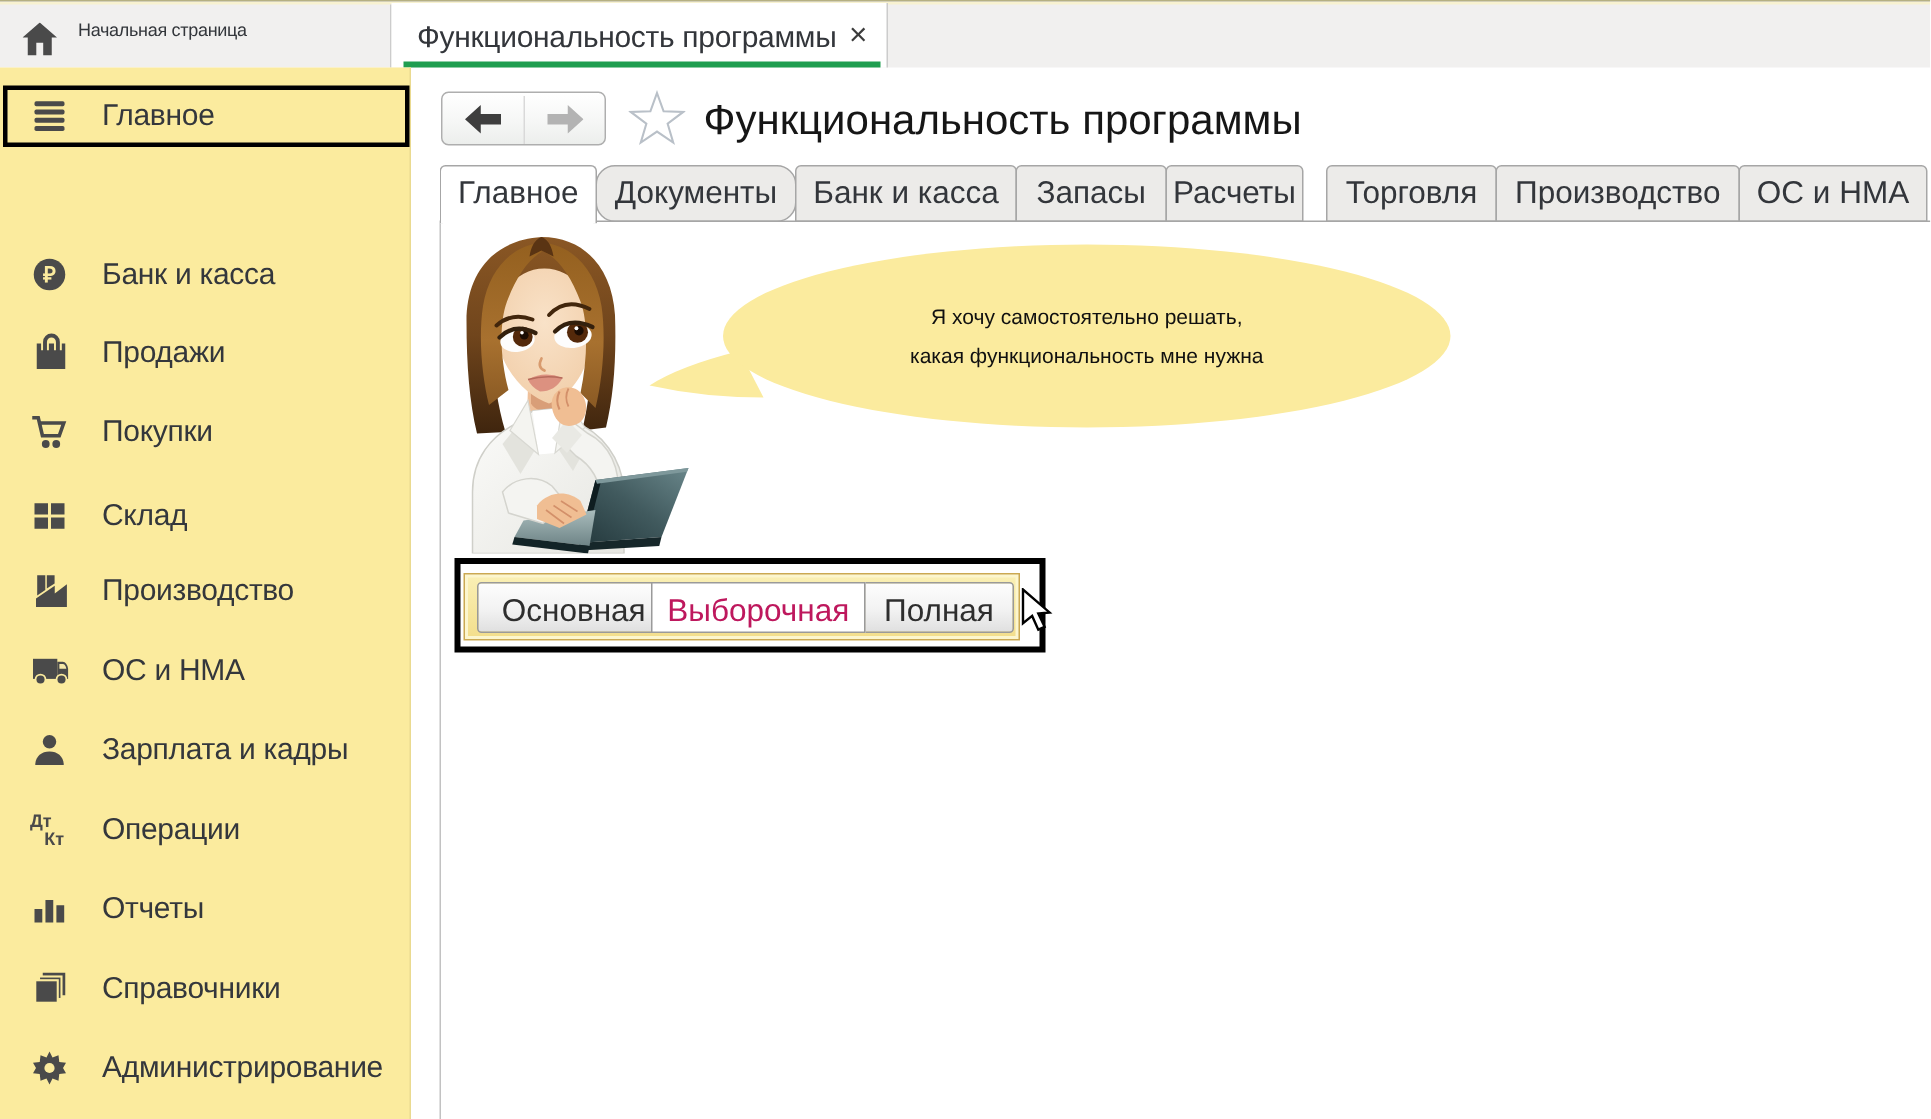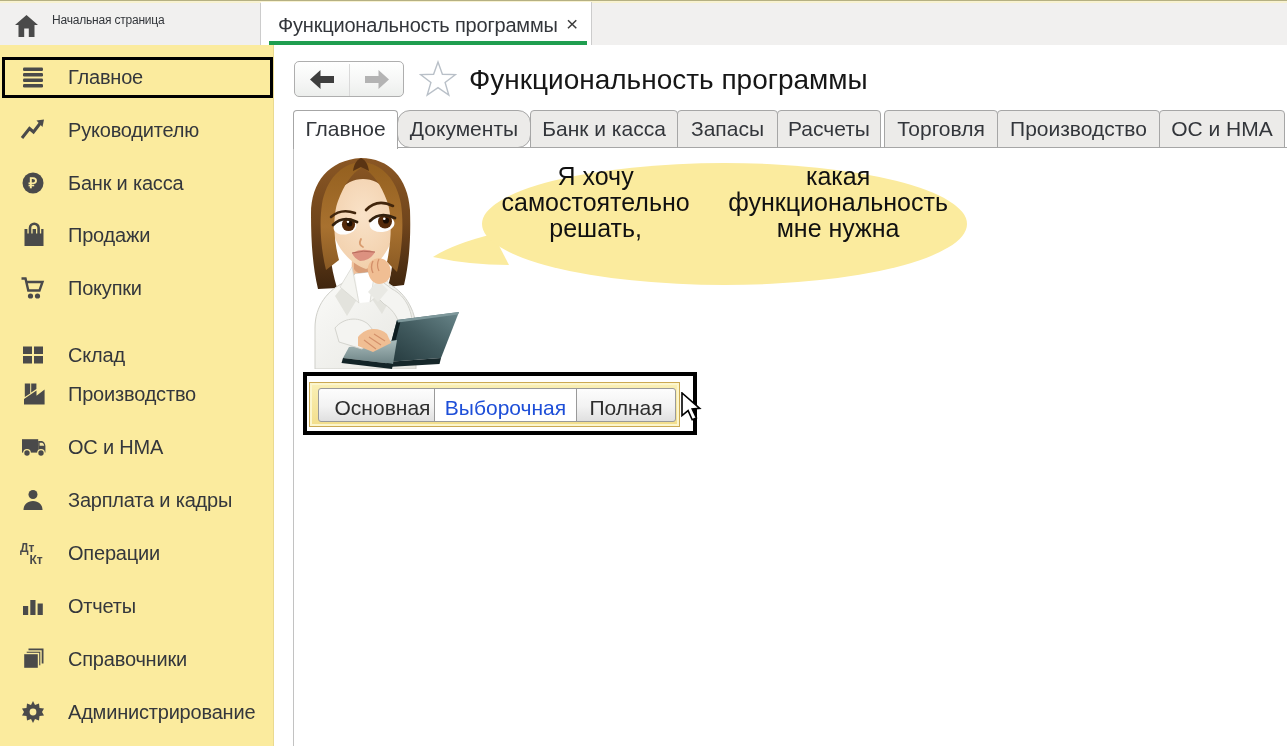--- a/index.html
+++ b/index.html
@@ -43,35 +43,35 @@
   border:1px solid #A6A6A6; border-radius:4px 4px 0 0; z-index:2;
   font-size:21px; color:#33363B; text-align:center; }
 .ptab span { display:inline-block; margin-top:6px; white-space:nowrap; }
 .ptab.active { background:#FFFFFF; border-bottom:none; height:39px; z-index:4; }
 #stripline { position:absolute; left:397px; top:147px; width:890px; height:1px; background:#A6A6A6; z-index:3; }
 #paneborder { position:absolute; left:293px; top:147px; width:1px; height:599px; background:#C2C2C2; z-index:1; }
 
 
 #bubble { position:absolute; left:425px; top:158px; }
 #bubble-text { position:absolute; left:482px; top:163px; width:485px; height:122px;
-  display:flex; flex-direction:row; text-align:center;
-  font-size:25px; color:#101010; line-height:26px; z-index:2; }
+  display:flex; flex-direction:column; justify-content:center; text-align:center;
+  font-size:14px; color:#101010; line-height:26px; z-index:2; }
 
 
 #focusbox { position:absolute; left:303px; top:372px; width:394px; height:63px;
   border:4px solid #000; background:#fff; }
 #goldglow { position:absolute; left:309px; top:382px; width:371px; height:45px;
   background:linear-gradient(#FAF0B6, #F3DE8B); border:1px solid #CBA952;
   box-shadow: inset 0 0 0 2px #FCF6CE; }
 .segbtn { position:absolute; top:388px; height:34px; border:1px solid #9A9A9A;
   background:linear-gradient(#FDFDFD, #F2F2F2 55%, #E0E0E0);
   font-size:21px; color:#2E2E2E; text-align:center; z-index:2; }
 .segbtn span { display:inline-block; margin-top:7px; white-space:nowrap; }
 #seg1 { left:318px; width:129px; border-radius:3px 0 0 3px; }
-#seg2 { left:434px; width:143px; background:#FFFFFF; color:#1d4ed8; z-index:3; }
+#seg2 { left:434px; width:143px; background:#FFFFFF; color:#be185d; z-index:3; }
 #seg3 { left:576px; width:100px; border-radius:0 3px 3px 0; }
 #cursor { position:absolute; left:680px; top:392px; z-index:10; }
 
 
 #charwrap { position:absolute; left:297px; top:156px; z-index:2; }
 </style>
 </head>
 <body>
 <div id="app">
 
@@ -96,27 +96,20 @@
     <svg width="26" height="26" viewBox="0 0 26 26">
         <g fill="#4A4A4A">
       <rect x="3" y="3.5" width="20" height="3.4" rx="1.2"></rect>
           <rect x="3" y="9" width="20" height="3.4" rx="1.2"></rect>
       <rect x="3" y="14.5" width="20" height="3.4" rx="1.2"></rect>
           <rect x="3" y="20" width="20" height="3.4" rx="1.2"></rect>
     </g>
       </svg>
       <span class="txt">Главное</span>
   </div>
-  <div class="mitem" style="top:104px;">
-    <svg width="26" height="26" viewBox="0 0 26 26">
-      <path d="M2 21 L9.5 11.5 L13.5 15 L20 6.5" stroke="#4A4A4A" stroke-width="3" fill="none"></path>
-      <path d="M16.5 3.5 L24 2.5 L22.5 10 Z" fill="#4A4A4A"></path>
-    </svg>
-      <span class="txt">Руководителю</span>
-  </div>
   <div class="mitem" style="top:157px;">
     <svg width="26" height="26" viewBox="0 0 26 26">
       <circle cx="13" cy="13" r="10.5" fill="#4A4A4A"></circle>
       <text x="13" y="18.2" font-size="14.5" font-weight="bold" fill="#FBEB9E" text-anchor="middle" font-family="Liberation Sans, sans-serif">₽</text>
     </svg>
       <span class="txt">Банк и касса</span>
   </div>
   <div class="mitem" style="top:209px;">
     <svg width="26" height="26" viewBox="0 0 26 26">
       <rect x="4.5" y="7" width="19" height="17" fill="#4A4A4A"></rect>
@@ -126,21 +119,21 @@
       <span class="txt">Продажи</span>
   </div>
   <div class="mitem" style="top:262px;">
     <svg width="26" height="26" viewBox="0 0 26 26">
       <path d="M1.5 3.5 H5.5 L8.3 15.5 H19.5 L22.5 7 H7" stroke="#4A4A4A" stroke-width="2.4" fill="none"></path>
       <circle cx="10.5" cy="21" r="2.6" fill="#4A4A4A"></circle>
         <circle cx="17.5" cy="21" r="2.6" fill="#4A4A4A"></circle>
     </svg>
       <span class="txt">Покупки</span>
   </div>
-  <div class="mitem" style="top:329px;text-decoration:underline;">
+  <div class="mitem" style="top:318px;text-decoration:underline;">
     <svg width="26" height="26" viewBox="0 0 26 26">
         <g fill="#4A4A4A">
       <rect x="3" y="4.5" width="9" height="7.5"></rect>
           <rect x="14" y="4.5" width="9" height="7.5"></rect>
       <rect x="3" y="14" width="9" height="7.5"></rect>
           <rect x="14" y="14" width="9" height="7.5"></rect>
     </g>
       </svg>
       <span class="txt">Склад</span>
   </div>
@@ -220,21 +213,21 @@
   </div>
   <svg id="star" width="38" height="38" viewBox="0 0 38 38">
     <path d="M19 2 L23.4 14.2 L36.5 14.6 L26.1 22.5 L29.8 35 L19 27.7 L8.2 35 L11.9 22.5 L1.5 14.6 L14.6 14.2 Z" fill="#FFFFFF" stroke="#B9C0C8" stroke-width="1.4"></path>
   </svg>
   <div id="title">Функциональность программы</div>
 
   <div class="ptab active" style="left:293px;width:105px;"><span>Главное</span></div>
   <div class="ptab" style="left:397px;width:134px;border-radius:13px;"><span>Документы</span></div>
   <div class="ptab" style="left:530px;width:148px;"><span>Банк и касса</span></div>
   <div class="ptab" style="left:677px;width:101px;"><span>Запасы</span></div>
-  <div class="ptab" style="left:777px;width:104px;"><span>Расчеты</span></div>
+  <div class="ptab" style="left:777px;width:92px;"><span>Расчеты</span></div>
   <div class="ptab" style="left:884px;width:114px;"><span>Торговля</span></div>
   <div class="ptab" style="left:997px;width:163px;"><span>Производство</span></div>
   <div class="ptab" style="left:1159px;width:126px;"><span>ОС и НМА</span></div>
 
   <svg id="charwrap" width="168" height="213" viewBox="0 0 168 213">
     <defs>
       <linearGradient id="gHair" x1="0" y1="0" x2="0" y2="1">
         <stop offset="0" stop-color="#8A5724"></stop>
           <stop offset="0.5" stop-color="#70451C"></stop>
           <stop offset="1" stop-color="#3F250E"></stop>

